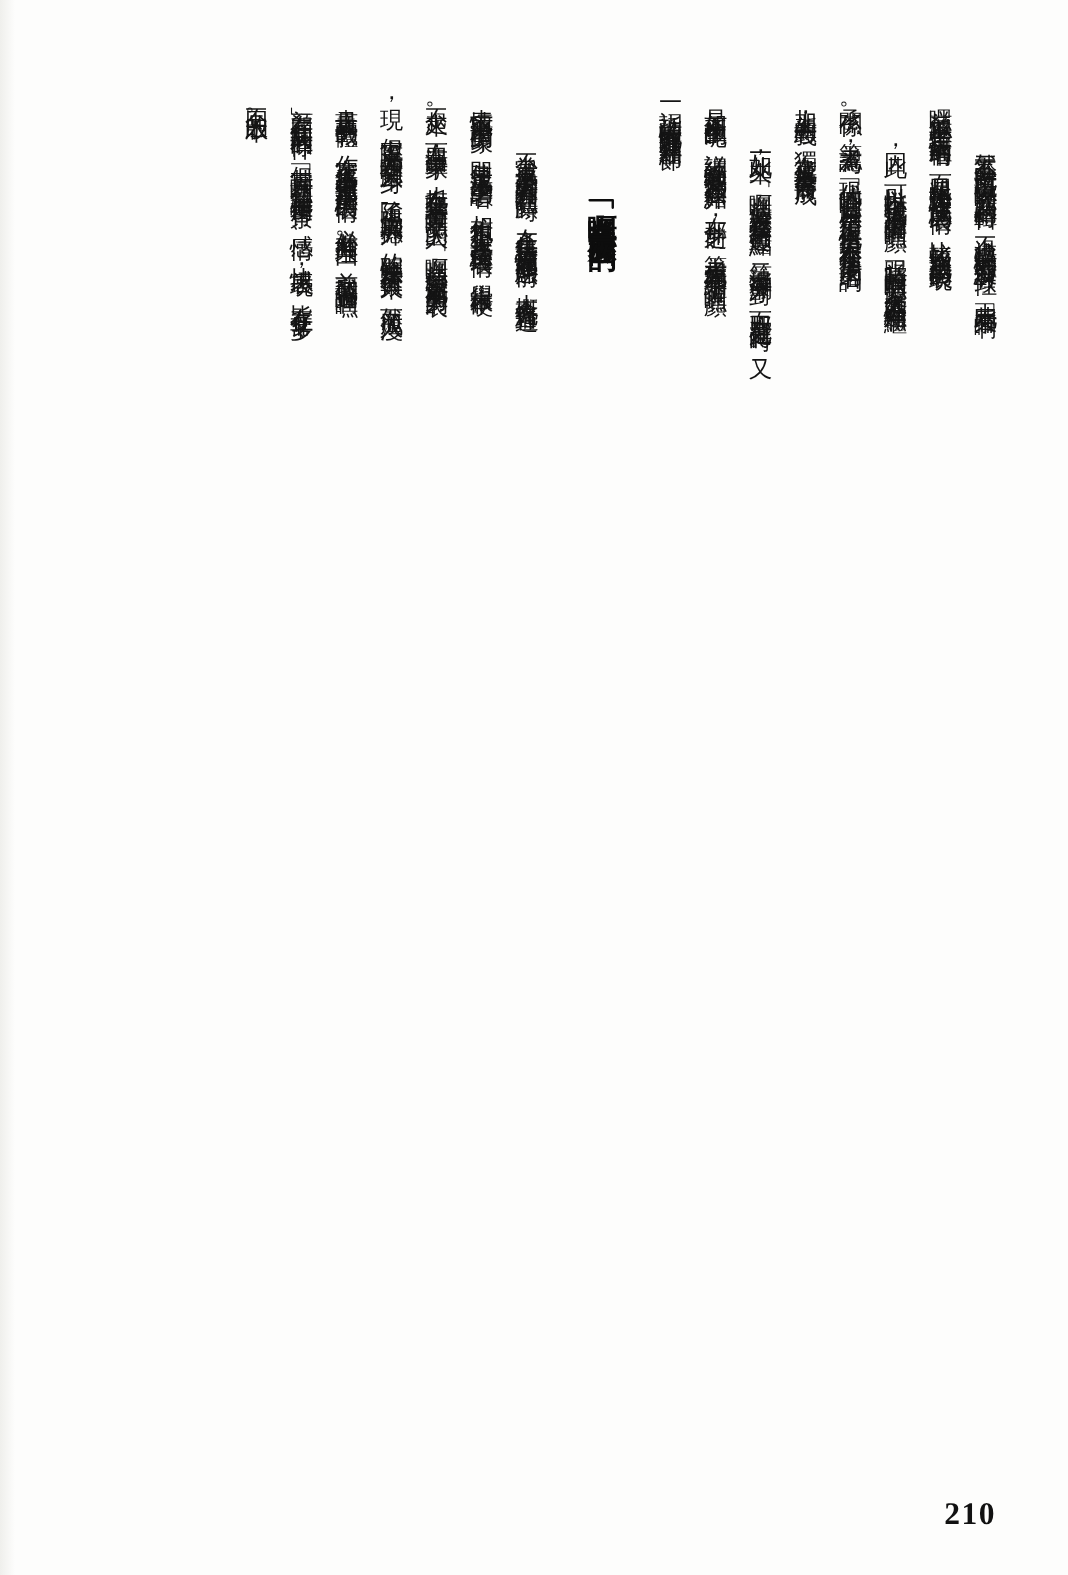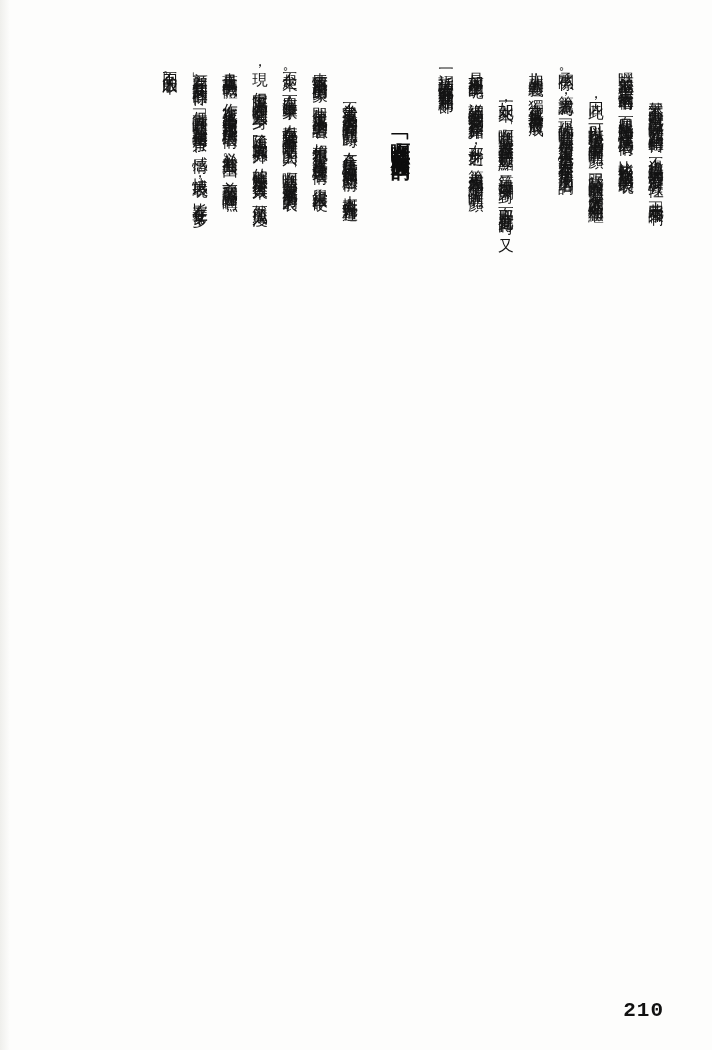--- a/index.html
+++ b/index.html
@@ -64,21 +64,21 @@
   }
   .col.gap-after {
     margin-left: 14px;
   }
   #page-number {
     position: absolute;
     right: 48px;
     bottom: 28px;
     font-size: 21px;
     font-weight: bold;
-    font-family: Liberation Mono, monospace;
+    font-family: Liberation Serif, serif;
     color: #111111;
     letter-spacing: 1px;
   }
   #page-edge-left {
     position: absolute;
     left: 0; top: 0;
     width: 10px; height: 1050px;
     background: linear-gradient(to right, #efefec, #fdfdfc);
   }
 </style>

